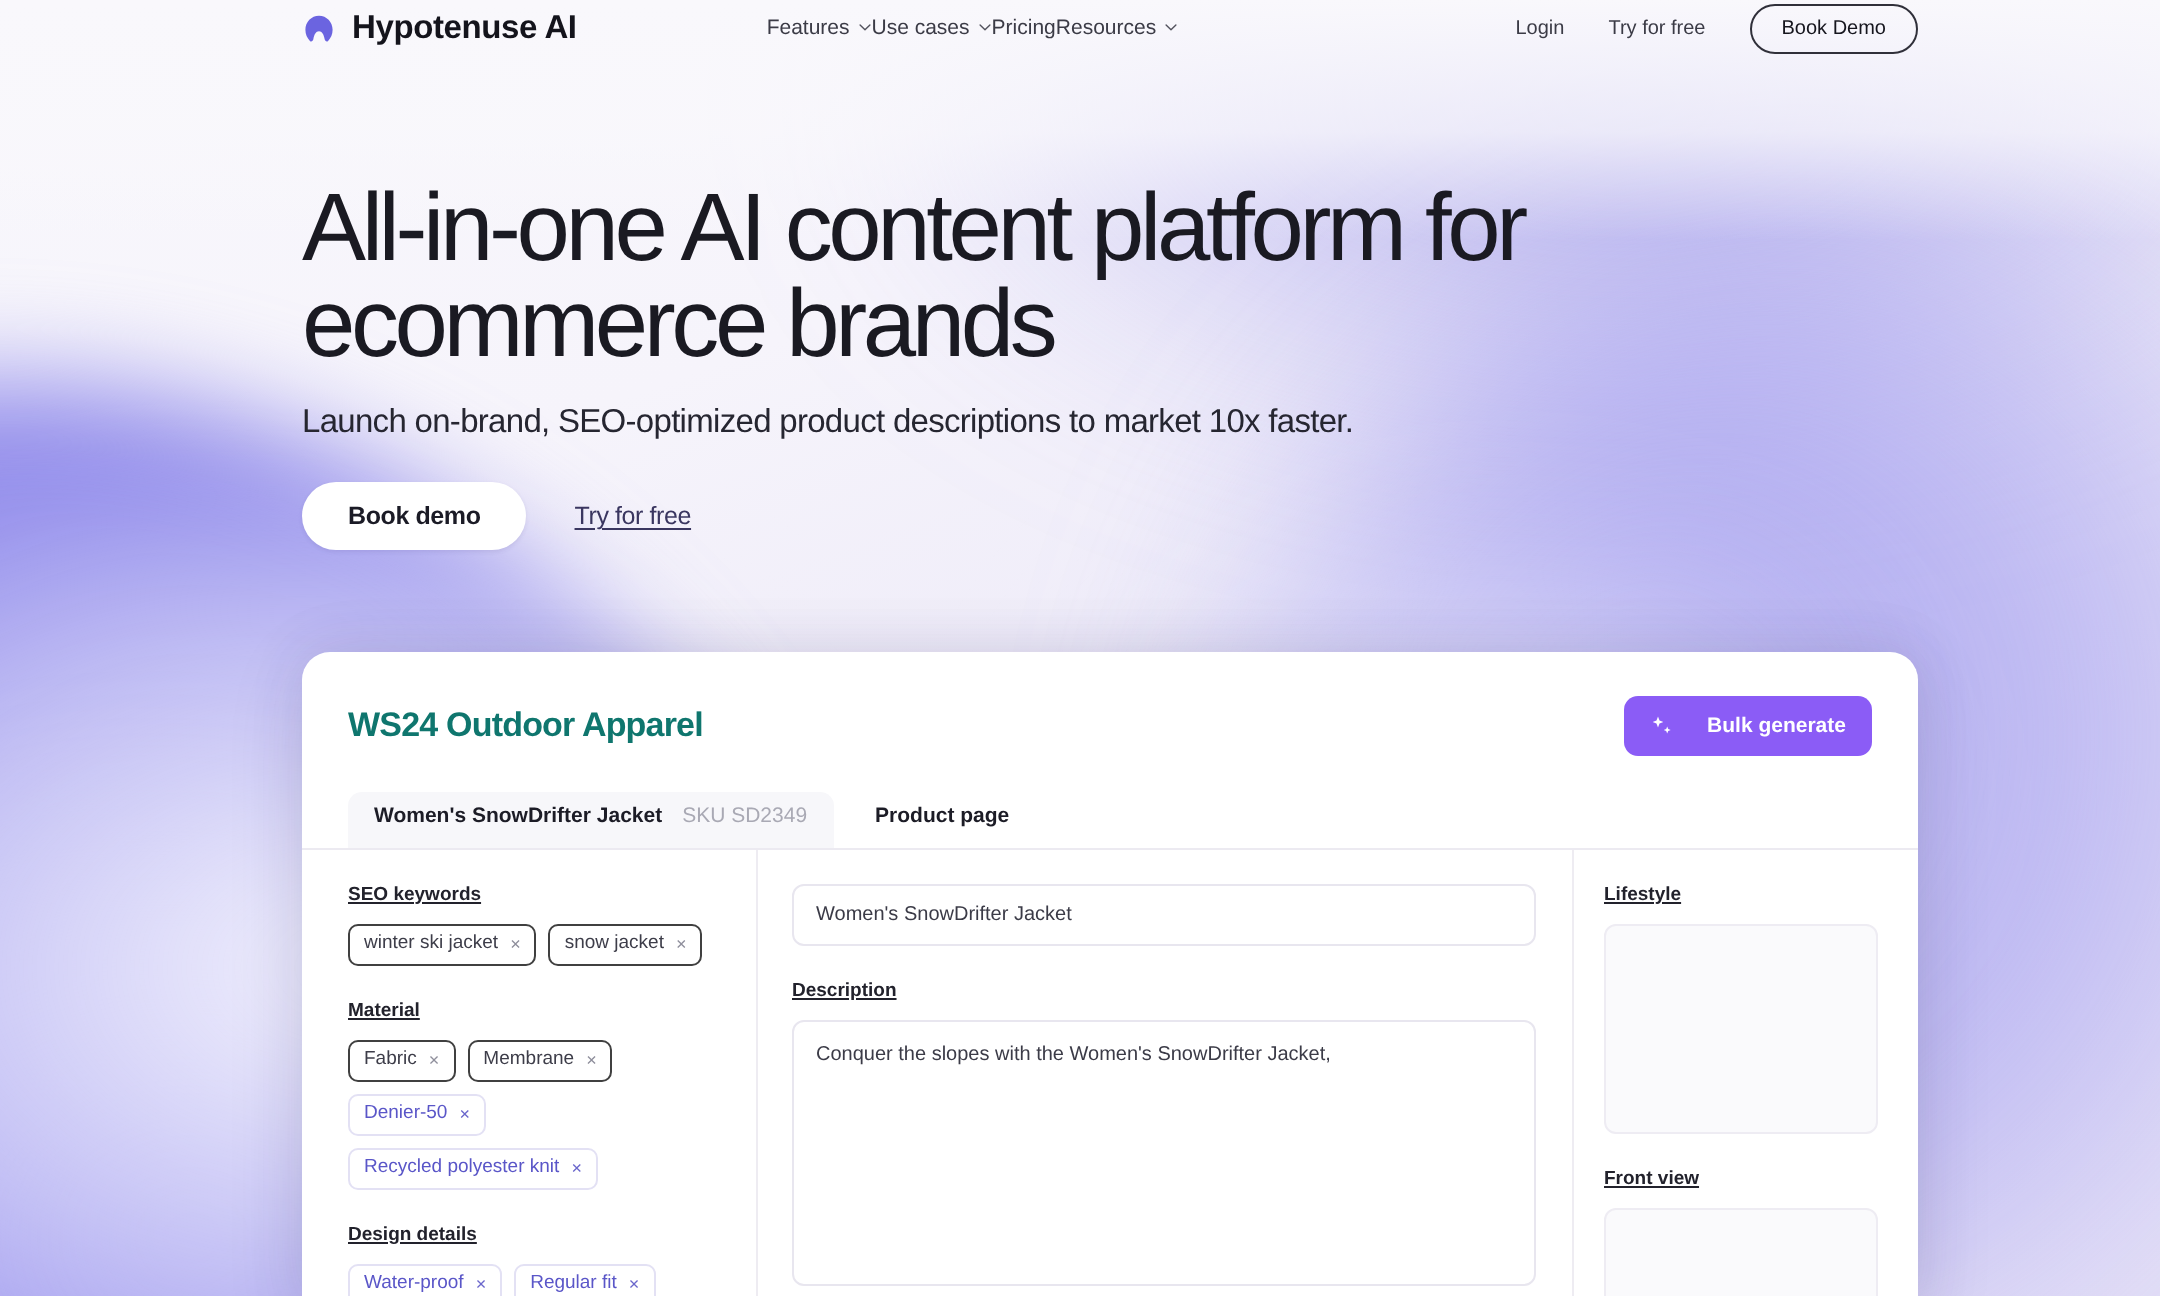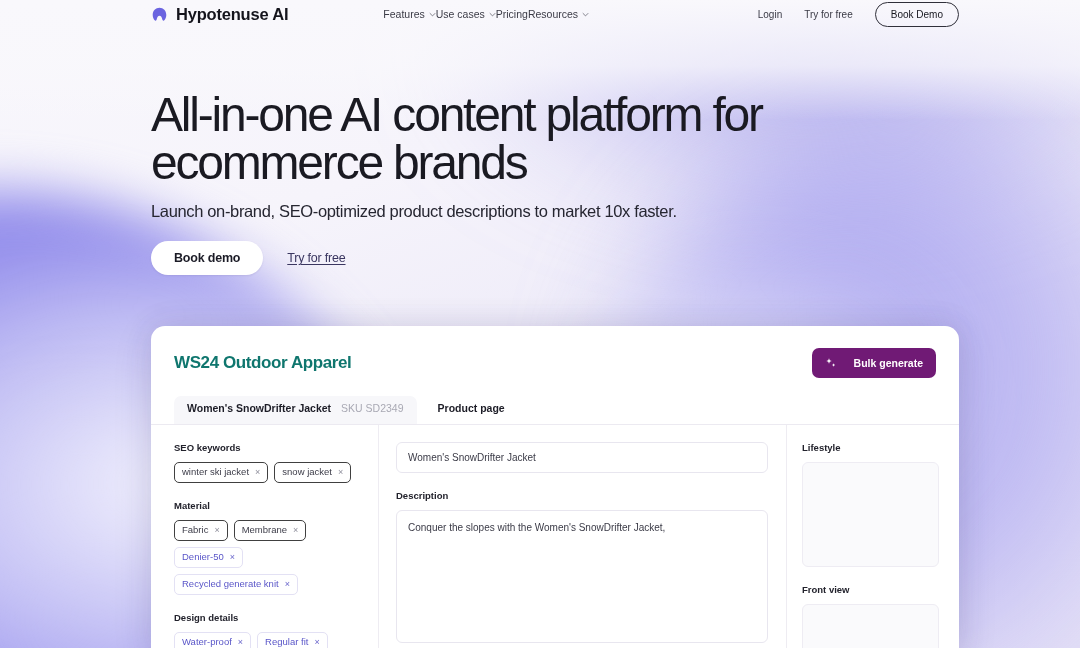--- a/index.html
+++ b/index.html
@@ -195,21 +195,21 @@
     padding: 22px 23px 0 23px;
   }
   .card-title {
     font-size: 17px;
     font-weight: bold;
     color: #0f766e;
     letter-spacing: -0.4px;
   }
   .btn-bulk {
     margin-left: auto;
-    background: #701a75;
+    background: #8b5cf6;
     color: #ffffff;
     border: none;
     border-radius: 7px;
     padding: 9px 13px;
     font-size: 10.5px;
     font-weight: bold;
     display: flex;
     align-items: center;
     gap: 17px;
     cursor: pointer;
@@ -265,20 +265,21 @@
   .col-right {
     width: 172px;
     padding: 17px 20px 0 15px;
   }
 
   .field-label {
     font-size: 9.5px;
     font-weight: bold;
     color: #22222c;
     margin-bottom: 9px;
+    text-decoration: underline;
   }
   .group { margin-bottom: 17px; }
 
   .chips {
     display: flex;
     flex-wrap: wrap;
     gap: 6px;
   }
   .chip {
     display: inline-flex;
@@ -459,21 +460,21 @@
           </span>
           <span class="chip">
             <span>Membrane</span>
             <span class="chip-x">×</span>
           </span>
           <span class="chip accent">
             <span>Denier-50</span>
             <span class="chip-x">×</span>
           </span>
           <span class="chip accent">
-            <span>Recycled generate knit</span>
+            <span>Recycled polyester knit</span>
             <span class="chip-x">×</span>
           </span>
         </div>
       </div>
 
       <div class="group">
         <div class="field-label">Design details</div>
         <div class="chips">
           <span class="chip accent">
             <span>Water-proof</span>

